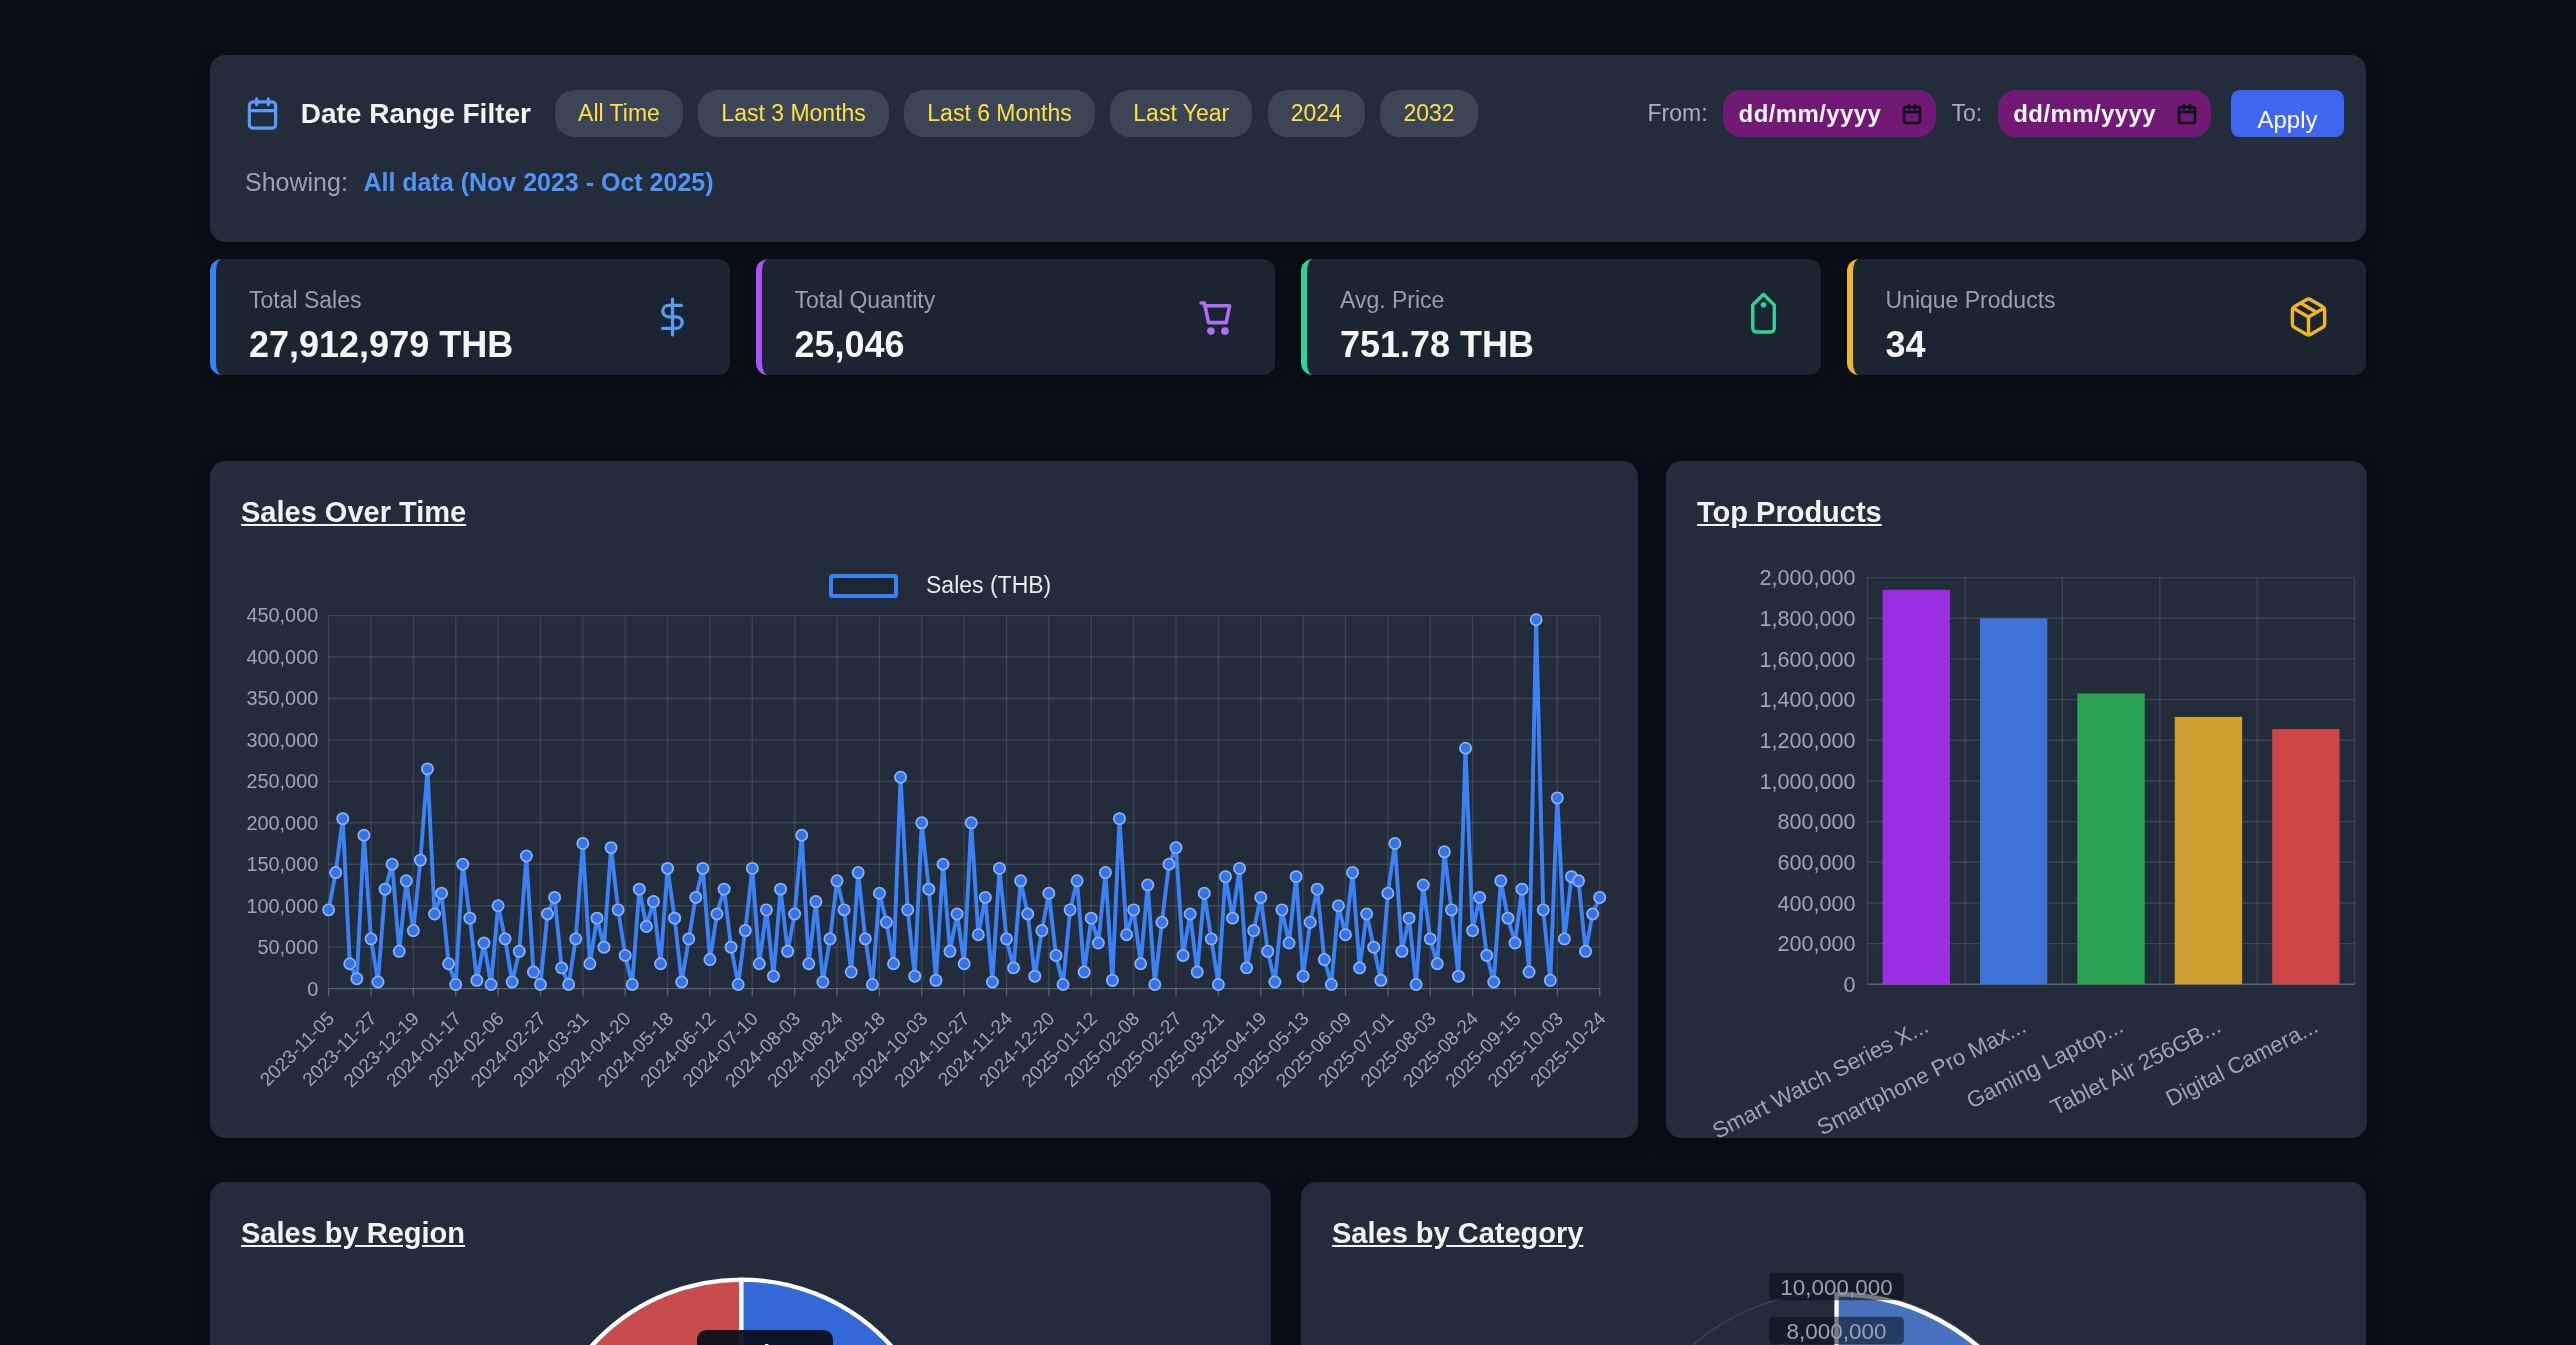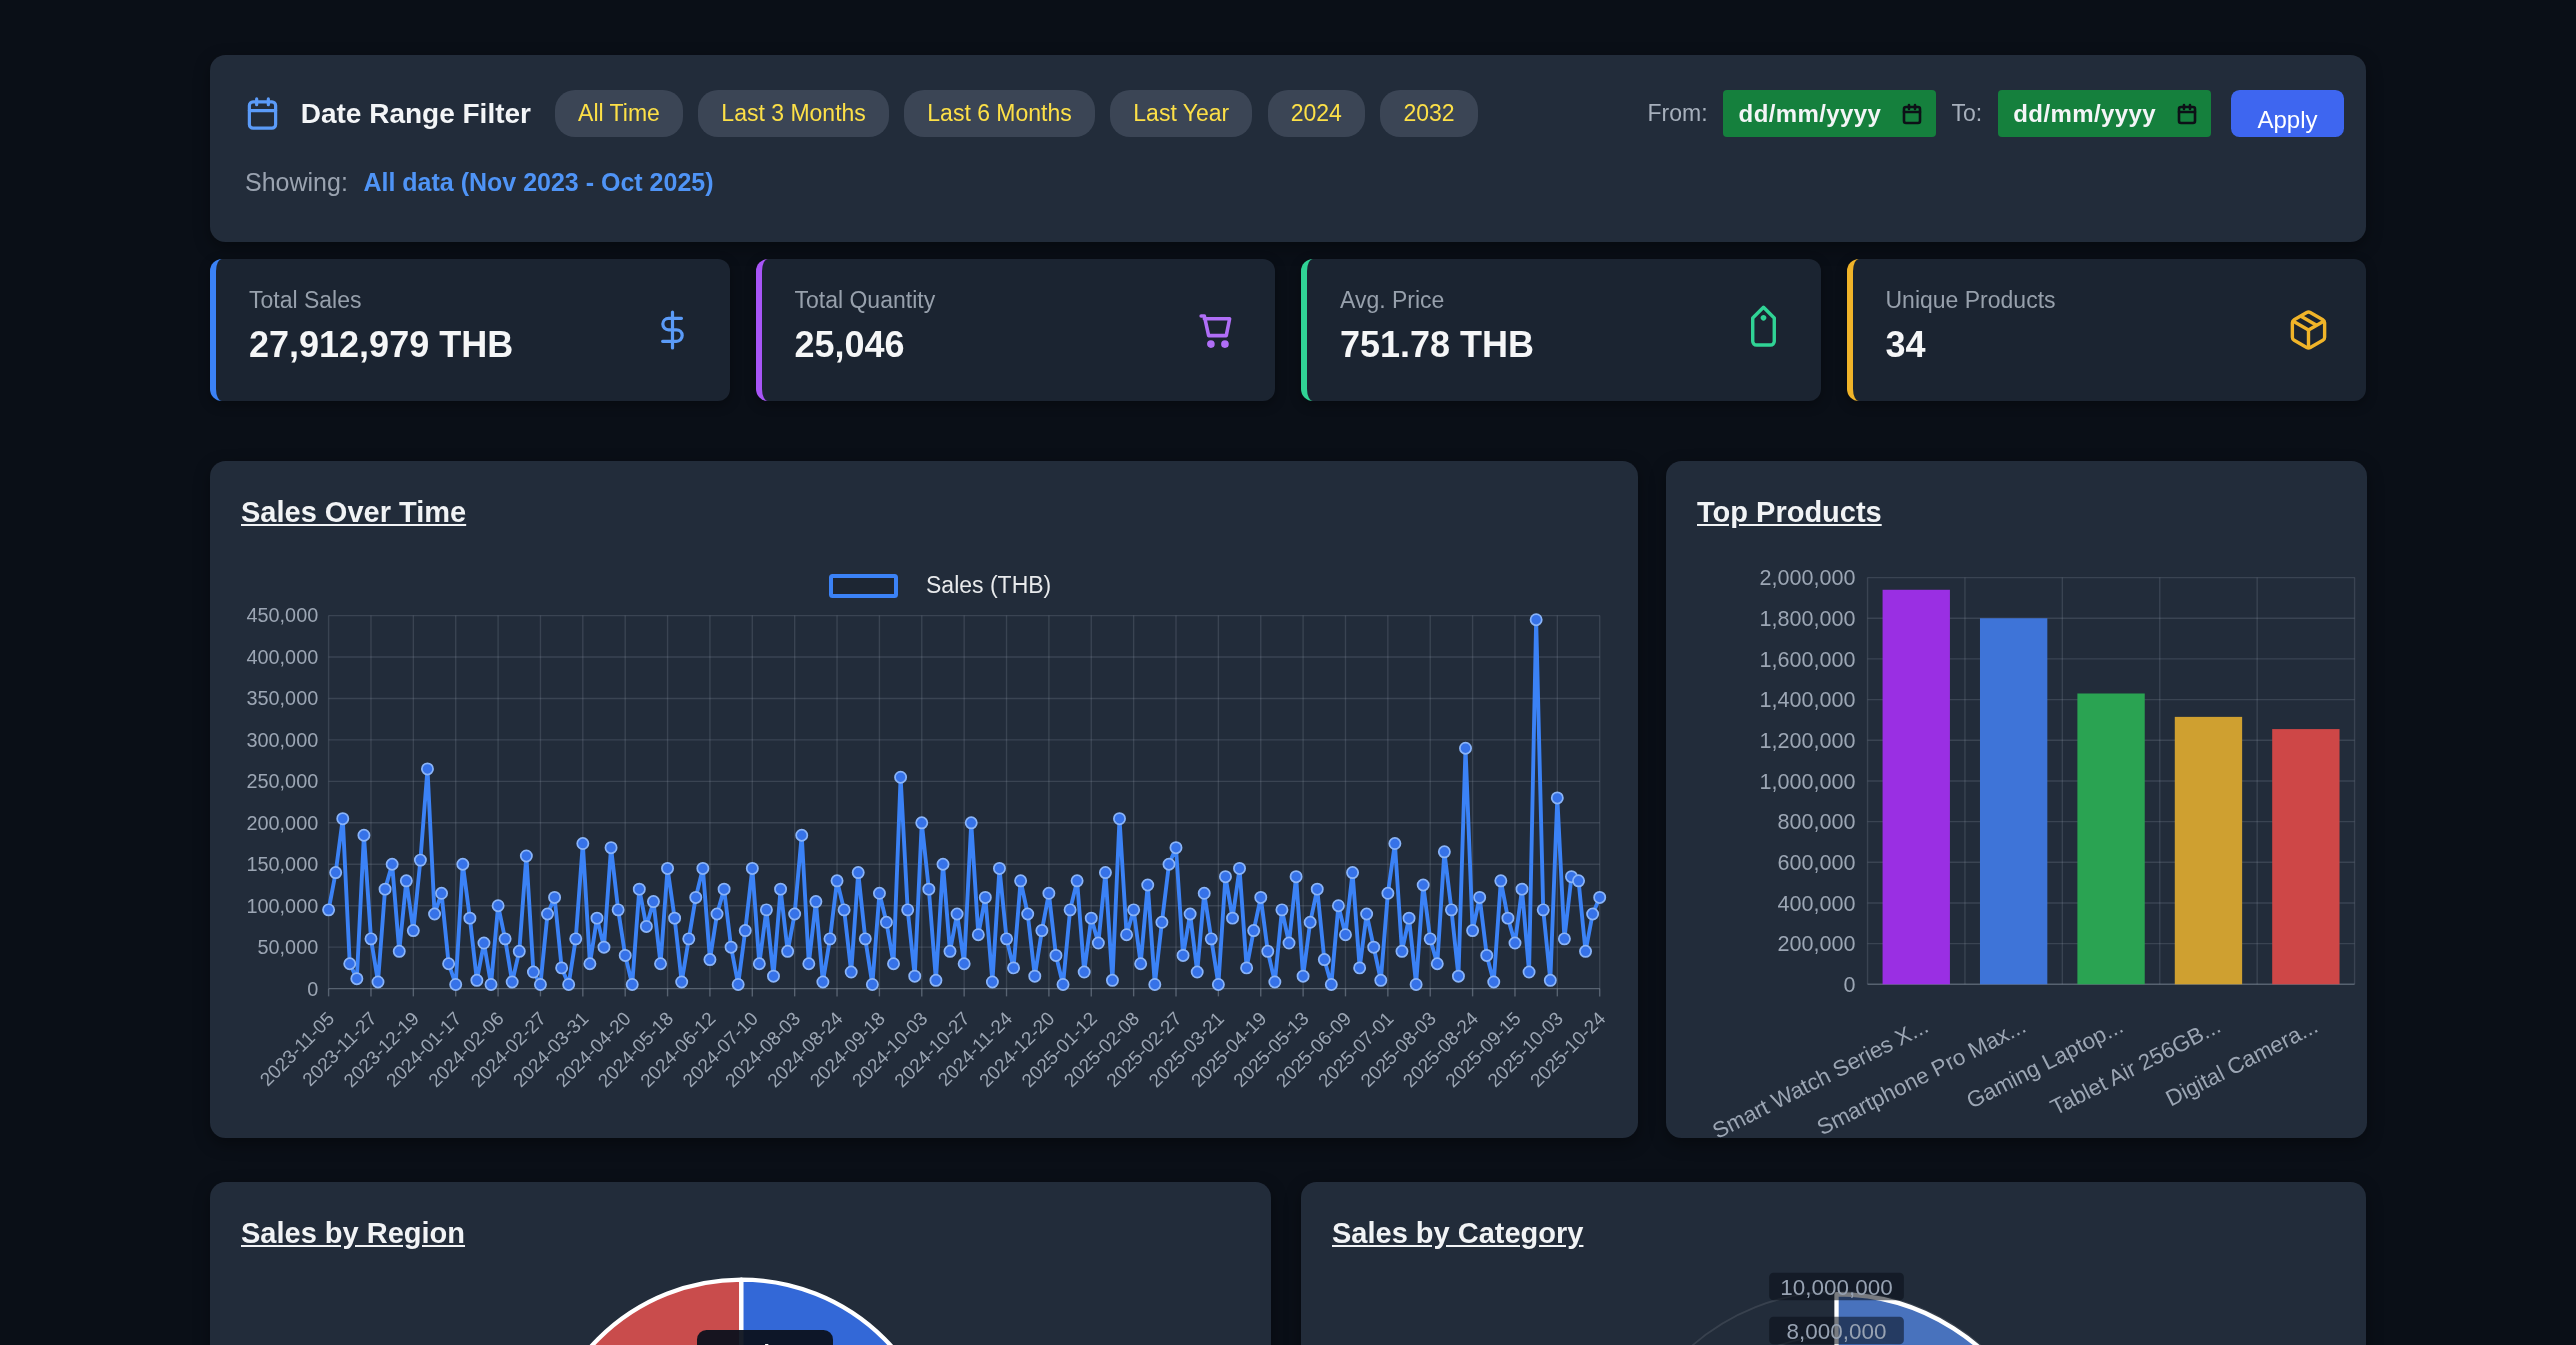--- a/index.html
+++ b/index.html
@@ -8,29 +8,29 @@
   .panel{position:absolute;background:#222c3a;border-radius:15.5px;box-shadow:0 5.2px 15.5px rgba(0,0,0,.35);margin-top:20px;}
   
   .filter-panel{left:210px;top:35px;width:2156px;height:187px;box-sizing:border-box;padding:35px 22.5px 22.5px 35px;}
   .filter-row{display:flex;align-items:center;gap:15.5px;}
   .filter-title{font-size:28px;font-weight:700;color:#f3f5f7;margin:0 8.6px 0 5.2px;white-space:nowrap;}
   .preset-btn{background:#3b4555;border:none;border-radius:20px;height:47px;padding:0 23px;
     font-family:"Liberation Sans",sans-serif;font-size:23px;color:#fde047;cursor:pointer;white-space:nowrap;text-align:right;}
   .spacer{flex:1;}
   .io-label{font-size:23px;color:#a7b0bc;white-space:nowrap;}
   .date-input{display:flex;align-items:center;justify-content:space-between;box-sizing:border-box;
-    width:213px;height:47px;background:#15803d;border-radius:4px;padding:0 12px 0 15.5px;cursor:pointer;}
+    width:213px;height:47px;background:#701a75;border-radius:18px;padding:0 12px 0 15.5px;cursor:pointer;}
   .date-input span{font-size:24px;font-weight:600;color:#f4f5f7;letter-spacing:0.4px;}
   .apply-btn{background:#3e66f0;border:none;border-radius:8.6px;height:47px;padding:16px 26px;
     font-family:"Liberation Sans",sans-serif;font-size:24px;color:#fff;cursor:pointer;margin-left:5.2px;}
   .showing-row{margin-top:31px;font-size:25px;}
   .showing-label{color:#9aa3b0;}
   .showing-value{color:#4f94f6;font-weight:700;margin-left:8.6px;}
   
-  .stats-row{position:absolute;left:210px;top:259px;width:2156px;height:142px;display:flex;gap:26px;}
+  .stats-row{position:absolute;left:210px;top:259px;width:2156px;height:116px;display:flex;gap:26px;}
   .stat-card{position:relative;flex:1;background:#1b2431;border-left:6px solid #3b82f6;border-radius:12px;
     box-sizing:border-box;padding:28px 35px 0 33px;box-shadow:0 3.5px 12px rgba(0,0,0,.3);}
   .stat-label{font-size:23px;color:#97a0ac;margin-bottom:10.4px;}
   .stat-value{font-size:36px;font-weight:700;color:#f5f6f7;}
   .stat-icon{position:absolute;right:36px;top:50%;transform:translateY(-50%);}
   
   .sales-over-time{left:210px;top:441px;width:1428px;height:677px;}
   .top-products{left:1666px;top:441px;width:701px;height:677px;}
   .sales-by-region{left:210px;top:1162px;width:1061px;height:449px;}
   .sales-by-category{left:1301px;top:1162px;width:1065px;height:449px;}

